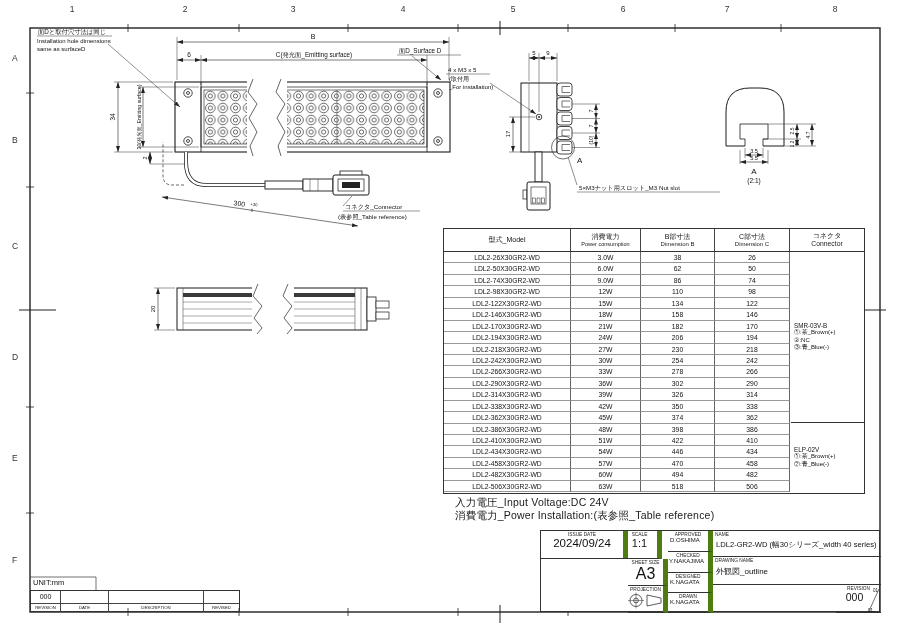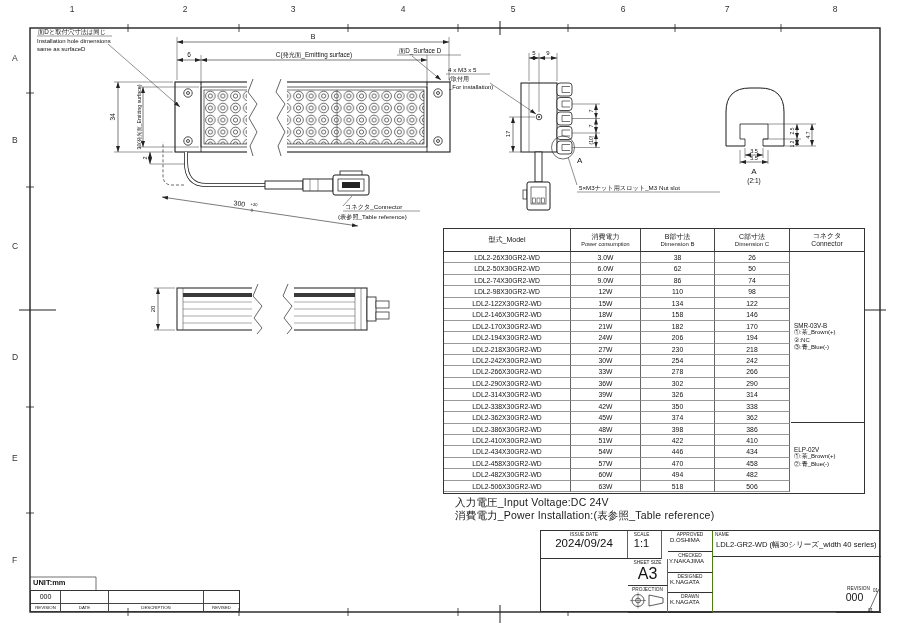--- a/index.html
+++ b/index.html
@@ -23,34 +23,34 @@
          font-size:6.8px;line-height:11.2px;text-align:center;overflow:hidden;}
   #conn-col{position:absolute;left:347px;top:22px;width:73px;height:242px;}
   .conn-cell{box-sizing:border-box;display:flex;flex-direction:column;justify-content:center;
              padding-left:3px;font-size:6px;line-height:7.4px;}
   .conn-name{font-size:6.3px;}
   
   .note-big{position:absolute;font-size:10.5px;color:#1a1a1a;letter-spacing:0.2px;}
   
   #title-block{position:absolute;left:540px;top:530px;width:340px;height:82px;
                border:1px solid #333;box-sizing:border-box;background:#fff;}
-  .tb{position:absolute;box-sizing:border-box;border-right:1px solid #4d7c0f;border-bottom:1px solid #333;}
+  .tb{position:absolute;box-sizing:border-box;border-right:5px solid #4d7c0f;border-bottom:1px solid #333;}
   .tb-label{font-size:4.8px;color:#222;text-align:center;padding-top:1px;line-height:1.1;}
   .tb-label-left{font-size:4.8px;color:#222;text-align:left;padding:1px 0 0 2px;line-height:1.1;}
   .tb-val-c{text-align:center;}
   .logo-wrap{display:flex;flex-direction:column;align-items:center;justify-content:center;height:100%;}
   .ccs-logo{font-size:25px;font-weight:900;letter-spacing:0px;color:#0b0b0b;line-height:1;
             transform:scaleY(.92);}
   .ccs-inc{font-size:11.5px;color:#111;margin-top:1px;}
   
   #rev-strip{position:absolute;left:30px;top:590px;width:210px;height:22px;border:1px solid #333;
              box-sizing:border-box;}
   .rs-row{display:flex;}
   .rs-cell{box-sizing:border-box;border-right:1px solid #444;text-align:center;overflow:hidden;}
-  .unit-label{position:absolute;left:33px;top:578px;font-size:7.5px;color:#111;font-weight:bold;}
+  .unit-label{position:absolute;left:33px;top:578px;font-size:7.5px;color:#111;}
 </style>
 </head>
 <body>
 
 
 
 
 <svg width="900" height="627" viewBox="0 0 900 627">
   <defs>
     <marker id="ar" markerWidth="8" markerHeight="6" refX="6" refY="2" orient="auto-start-reverse" markerUnits="userSpaceOnUse">
@@ -482,20 +482,24 @@
     <div style="font-size:6px;padding-left:2px">K.NAGATA</div>
   </div>
   <div class="tb" style="left:127px;top:62px;width:45px;height:20px">
     <div class="tb-label">DRAWN</div>
     <div style="font-size:6px;padding-left:2px">K.NAGATA</div>
   </div>
   <div class="tb" style="left:172px;top:0;width:168px;height:26px;border-right:none">
     <div class="tb-label-left">NAME</div>
     <div style="font-size:7.6px;padding:3px 0 0 3px">LDL2-GR2-WD (幅30シリーズ_width 40 series)</div>
   </div>
+  <div class="tb" style="left:172px;top:26px;width:168px;height:28px;border-right:none">
+    <div class="tb-label-left">DRAWING NAME</div>
+    <div style="font-size:8px;padding:3px 0 0 3px">外観図_outline</div>
+  </div>
   <div class="tb" style="left:295px;top:54px;width:45px;height:28px;border-right:none">
     <div class="tb-label">REVISION</div>
     <div style="font-size:10.5px;text-align:center;padding-right:8px">000</div>
     <svg width="14" height="28" viewBox="0 0 14 28" style="position:absolute;right:0;top:0">
       <line x1="2" y1="26" x2="12" y2="4" stroke="#333" stroke-width="0.7"></line>
       <text x="6" y="7" font-size="4.5" fill="#111">01</text>
       <text x="1" y="27" font-size="4.5" fill="#111">01</text>
     </svg>
   </div>
 </div>

